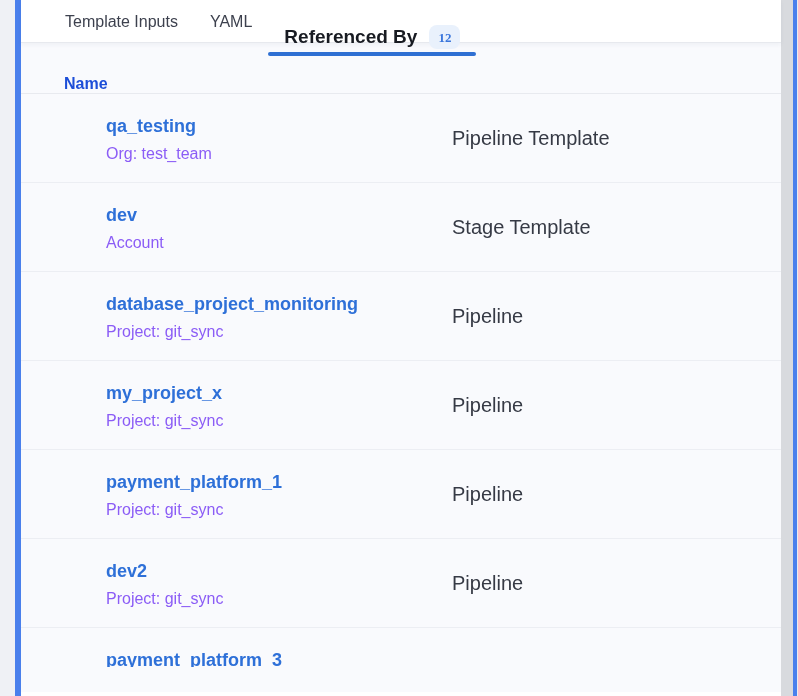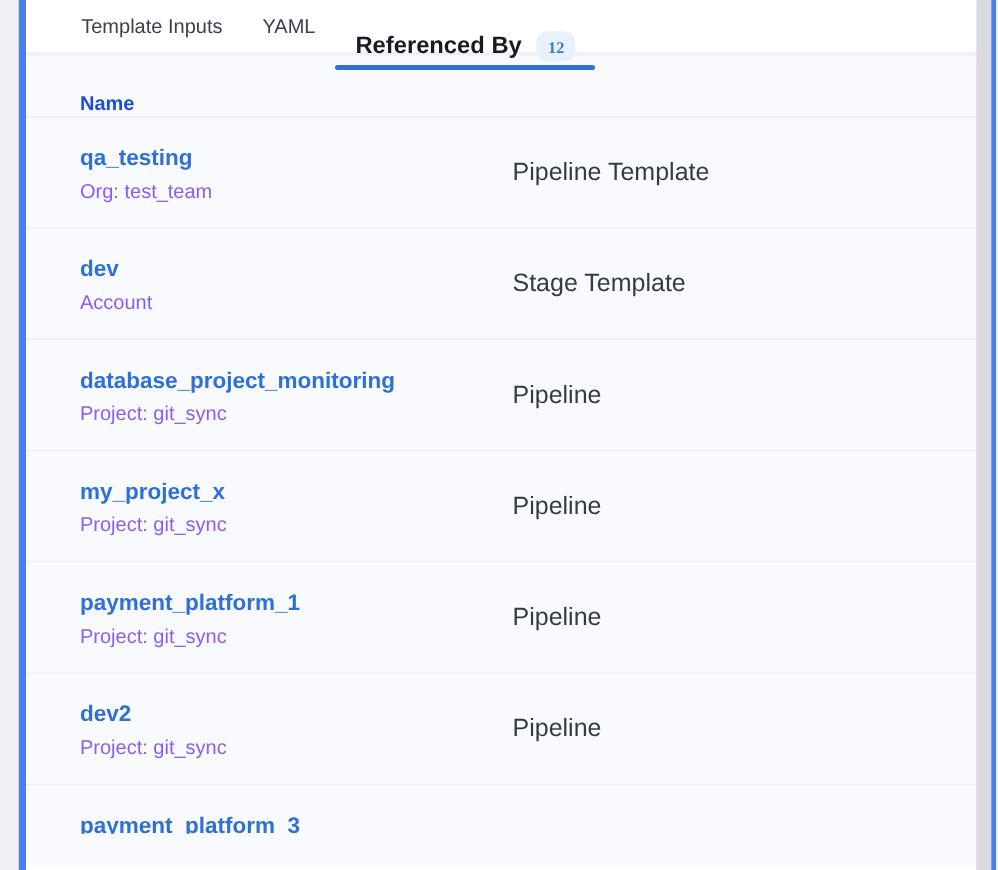--- a/index.html
+++ b/index.html
@@ -60,21 +60,21 @@
   .col-entity{ flex:1; display:flex; align-items:center; gap:9px; }
 
   .sort-icon { display:inline-flex; flex-direction:column; gap:2px; cursor:pointer; }
   .sort-icon .tri-up   { width:0; height:0; border-left:5px solid transparent; border-right:5px solid transparent; border-bottom:6px solid #1d2028; }
   .sort-icon .tri-down { width:0; height:0; border-left:5px solid transparent; border-right:5px solid transparent; border-top:6px solid #1d2028; }
 
   .rows { flex:1; overflow:hidden; }
   .row {
     height:89px; box-sizing:border-box;
     border-bottom:1px solid #eceef3;
-    display:flex; background:#f9fafd;
+    display:flex; background:#f9fafd;padding-left:42px;
   }
   .row .col-name { padding-top:20px; }
   .name-wrap { }
   .row.clipped .name-wrap { height:19px; overflow:hidden; }
   .row-name {
     font-size:18px; font-weight:700; color:#2e70d8;
     line-height:25px; cursor:pointer; display:inline-block;
   }
   .row-sub  { font-size:16px; color:#8b5cf6; line-height:21px; margin-top:4px; }
   .row .col-entity { font-size:20px; color:#363a45; font-weight:400; }

